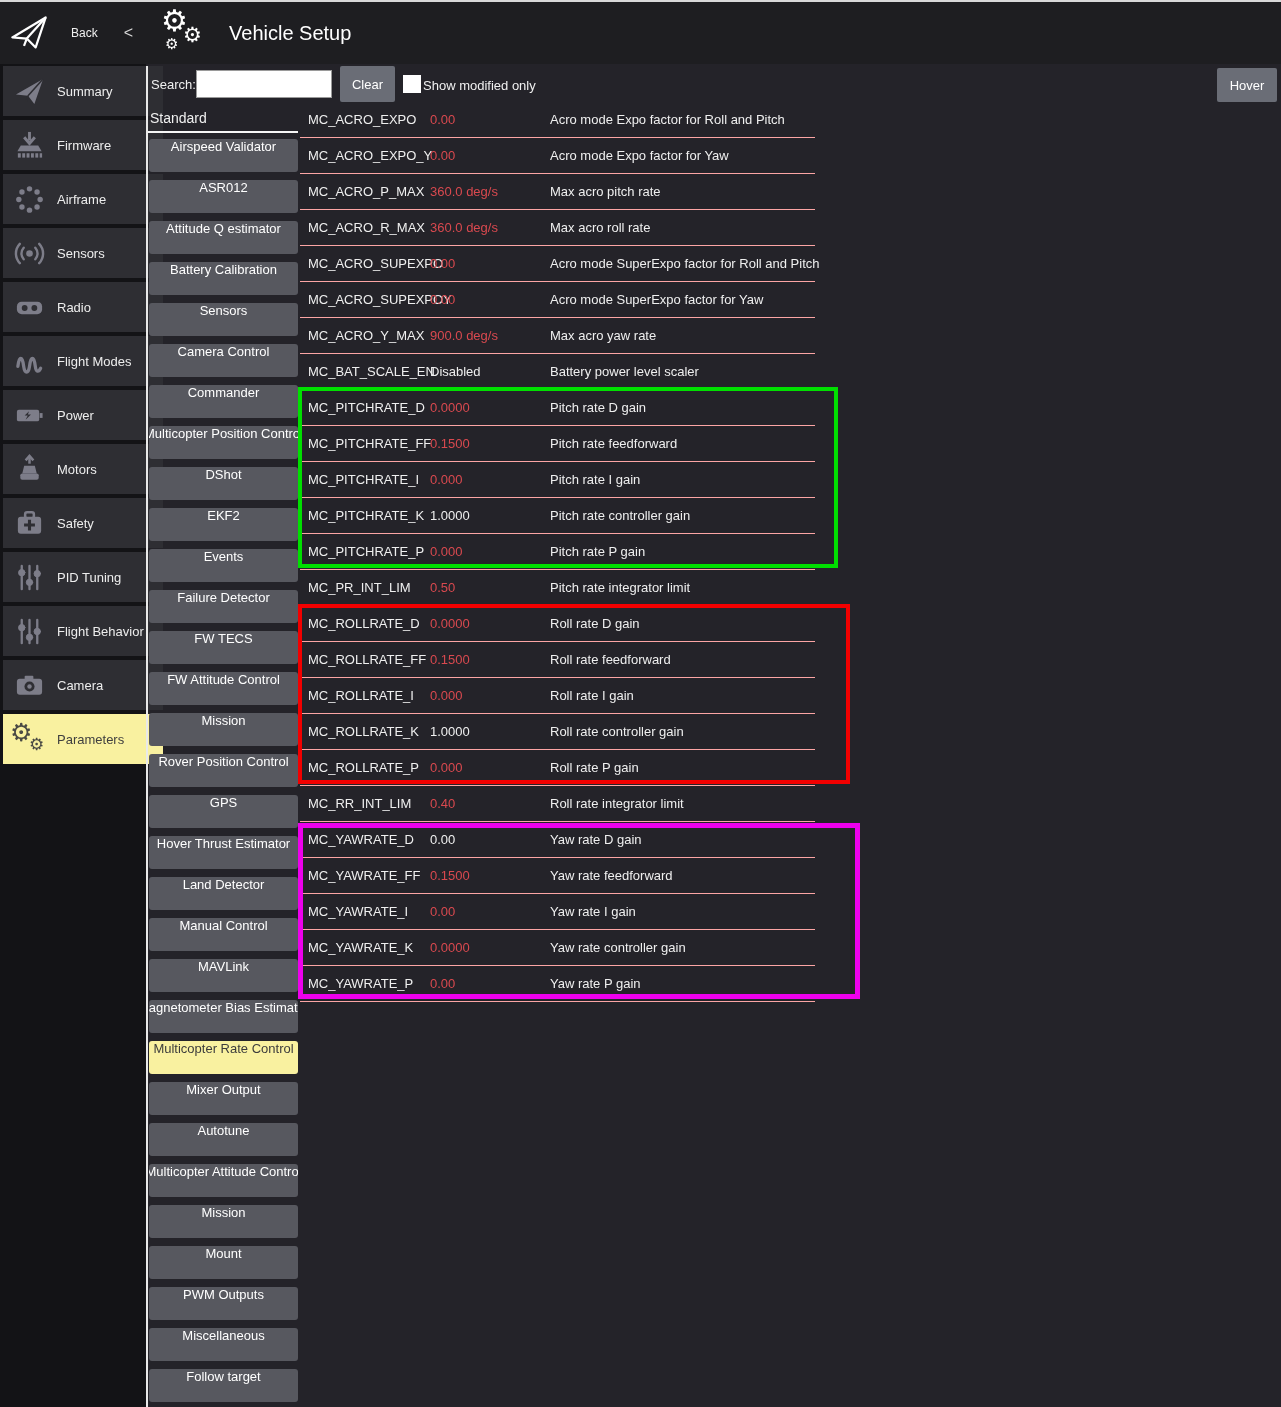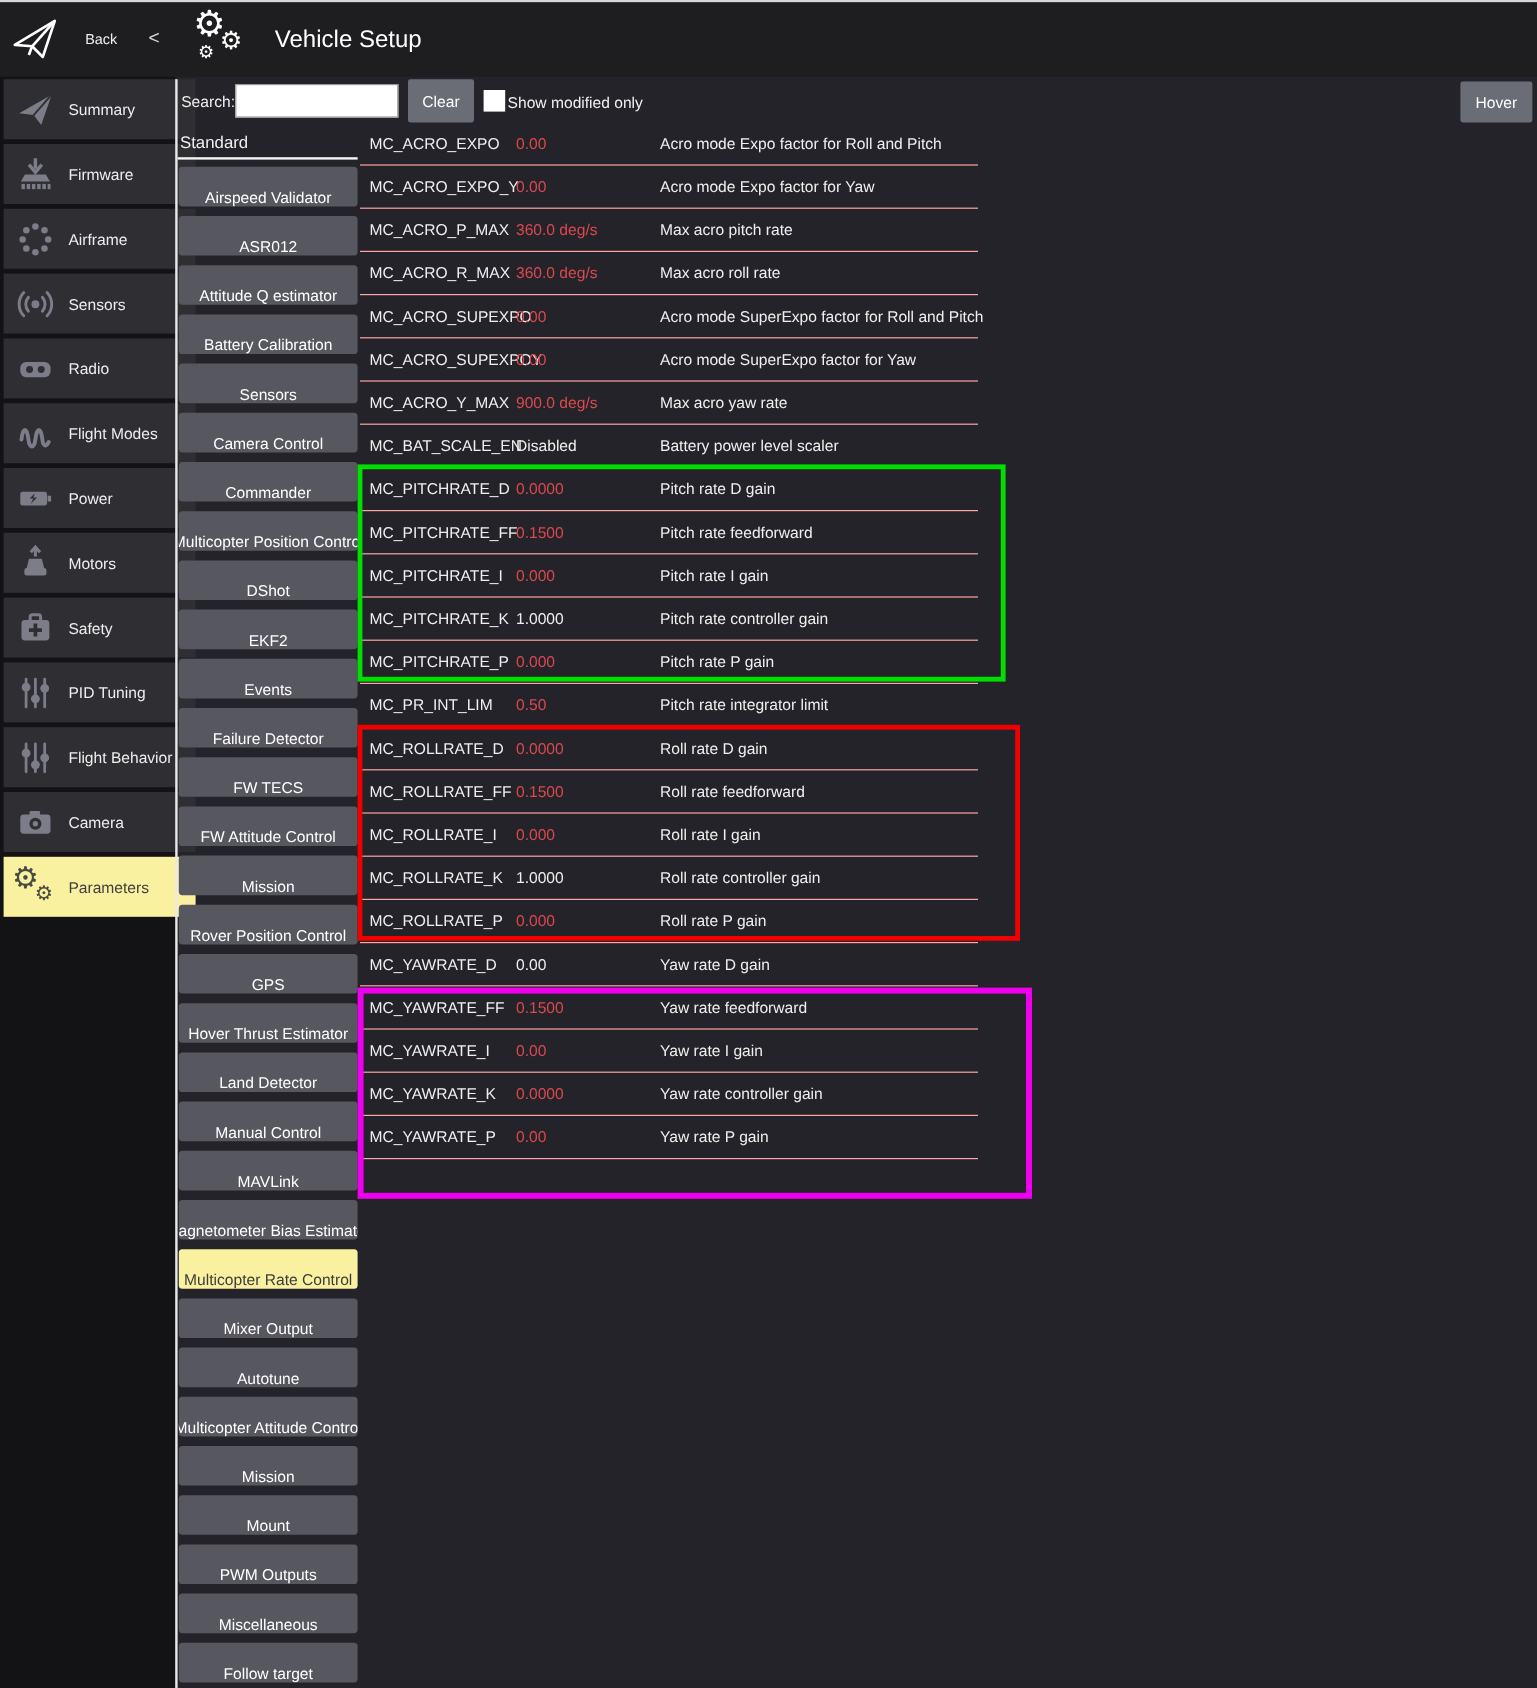--- a/index.html
+++ b/index.html
@@ -41,21 +41,21 @@
   .search-input { position:absolute; left:196px; top:70px; width:136px; height:28px; background:#ffffff; border:1px solid #9a9a9a; font-size:13px; padding:0 5px; color:#222; }
   .clear-button { position:absolute; left:340px; top:66px; width:55px; height:36px; background:var(--gray-button-bg); color:#fff; font-size:13px; border:none; border-radius:2px; }
   .modified-checkbox { position:absolute; left:403px; top:75px; width:18px; height:18px; background:#ffffff; }
   .modified-label { position:absolute; left:423px; top:78px; color:#f0f0f0; font-size:13px; }
   .tools-button { position:absolute; left:1217px; top:68px; width:60px; height:34px; background:var(--gray-button-bg); color:#fff; font-size:13px; border:none; border-radius:2px; }
 
   
   .group-label { position:absolute; left:150px; top:110px; color:#f0f0f0; font-size:14px; }
   .group-underline { position:absolute; left:148px; top:131px; width:150px; height:2px; background:#f5f5f5; }
   #category-items { position:absolute; left:149px; top:139px; width:149px; }
-  .cat-item { height:33px; margin-bottom:8px; background:var(--category-button-bg); border-radius:3px; color:#fff; font-size:13px; display:flex; align-items:flex-end; justify-content:center; overflow:hidden; white-space:nowrap; }
+  .cat-item { height:33px; margin-bottom:8px; background:var(--category-button-bg); border-radius:3px; color:#fff; font-size:13px; display:flex; align-items:flex-start; justify-content:center; overflow:hidden; white-space:nowrap; }
   .cat-item.selected { background:var(--selected-bg); color:#3c3c3c; }
 
   
   #param-rows { position:absolute; left:300px; top:102px; width:515px; }
   .param-row { height:36px; display:flex; align-items:center; border-bottom:1px solid #fca5a5; padding-left:8px; color:#efefef; font-size:13px; }
   .p-name { width:122px; flex:none; white-space:nowrap; }
   .p-value { width:120px; flex:none; white-space:nowrap; }
   .p-value.modified { color:var(--modified-value); }
   .p-desc { flex:1; white-space:nowrap; }
 
@@ -430,20 +430,25 @@
     <span class="p-name">MC_ROLLRATE_K</span>
     <span class="p-value">1.0000</span>
     <span class="p-desc">Roll rate controller gain</span>
   </div>
       <div class="param-row">
     <span class="p-name">MC_ROLLRATE_P</span>
     <span class="p-value modified">0.000</span>
     <span class="p-desc">Roll rate P gain</span>
   </div>
       <div class="param-row">
+    <span class="p-name">MC_RR_INT_LIM</span>
+    <span class="p-value modified">0.40</span>
+    <span class="p-desc">Roll rate integrator limit</span>
+  </div>
+      <div class="param-row">
     <span class="p-name">MC_YAWRATE_D</span>
     <span class="p-value">0.00</span>
     <span class="p-desc">Yaw rate D gain</span>
   </div>
       <div class="param-row">
     <span class="p-name">MC_YAWRATE_FF</span>
     <span class="p-value modified">0.1500</span>
     <span class="p-desc">Yaw rate feedforward</span>
   </div>
       <div class="param-row">

